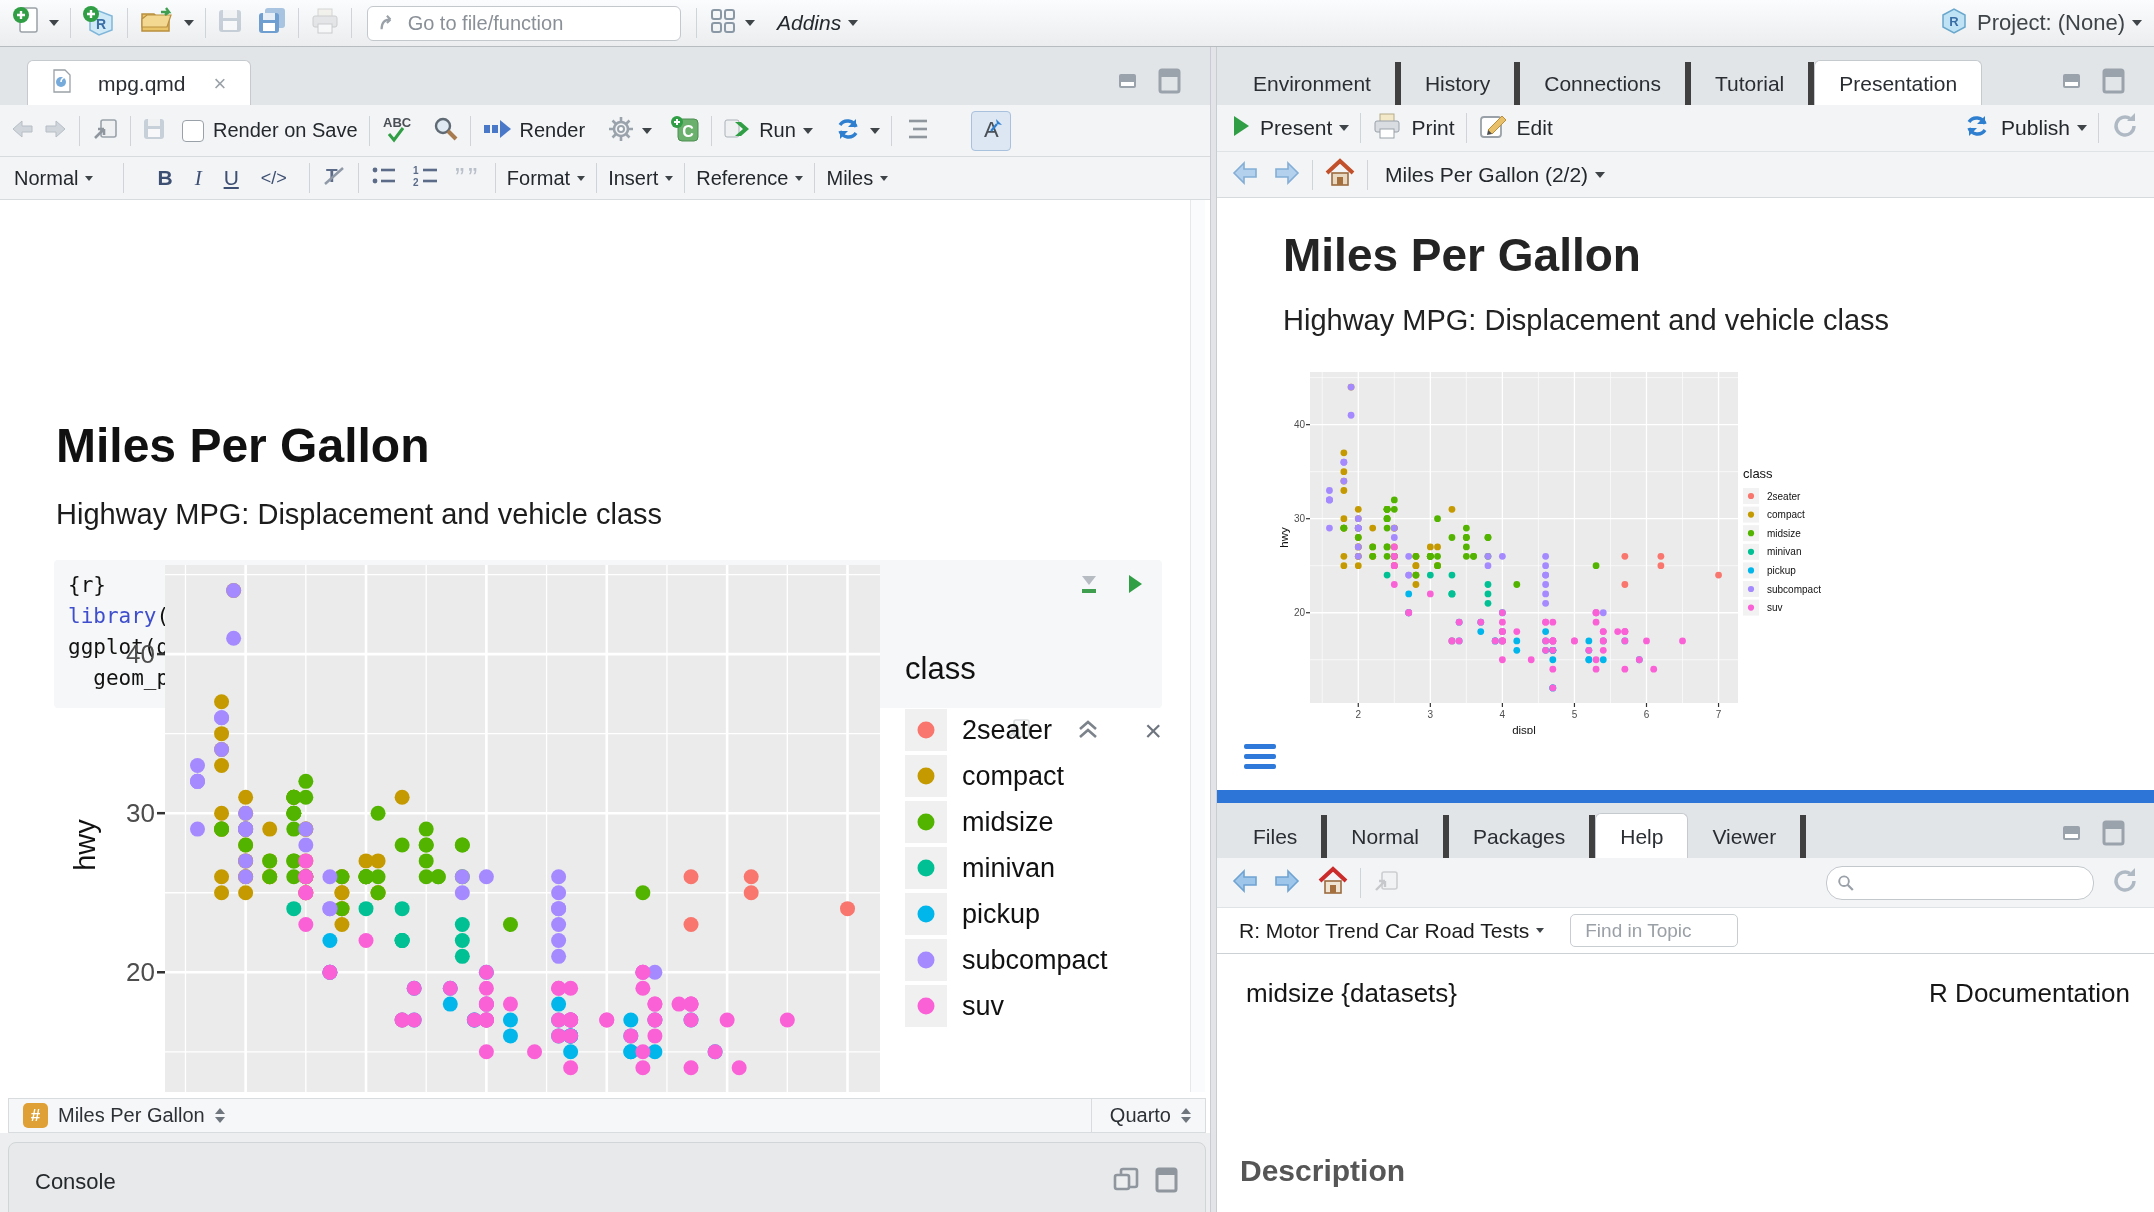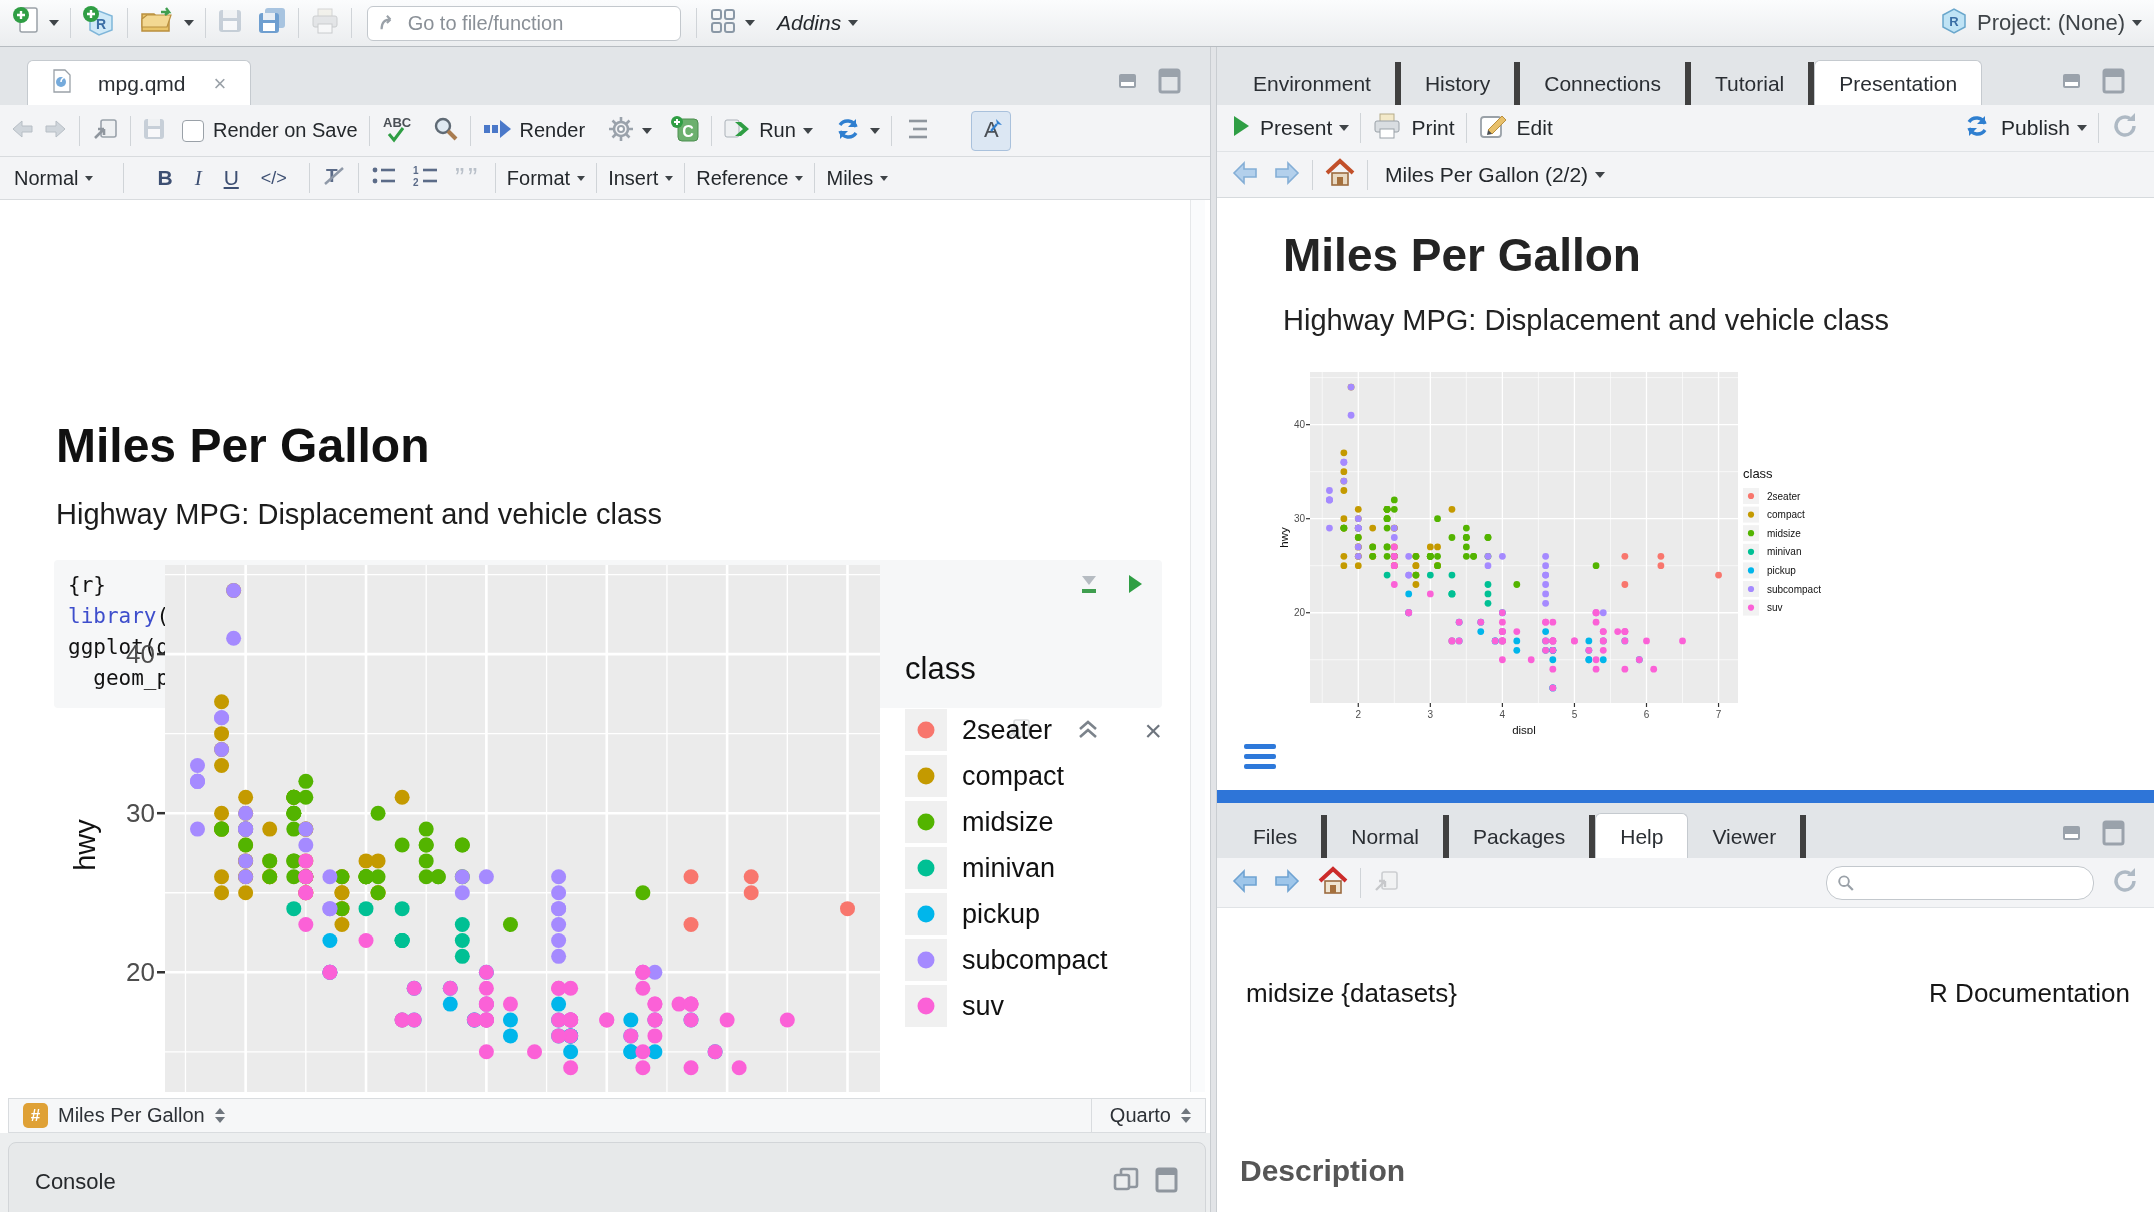--- a/index.html
+++ b/index.html
@@ -1123,20 +1123,27 @@
           <path d="M12 12 L18 18" stroke="#9aa1a8" stroke-width="2.6"></path>
         </svg>
       <input style="">
     </div>
     <span class="ico" style="margin-left:16px;"><svg width="30" height="30" viewBox="0 0 30 30">
           <path d="M24 15 a9 9 0 1 1 -4 -7.5" stroke="#aeb9c4" stroke-width="3.4" fill="none"></path>
           <path d="M25 2 v8 h-8 z" fill="#aeb9c4"></path>
         </svg></span>
   </div>
 
+  <div class="bar topicrow">
+    <span style="font-size:21px;color:#1c1c1c;">R: Motor Trend Car Road Tests</span>
+    <span class="caret sm"></span>
+    <div class="findbox">
+      <input placeholder="Find in Topic" style="">
+    </div>
+  </div>
 
   <div class="abs helpcontent">
     <div class="pkgline">
       <span>midsize {datasets}</span>
       <span>R Documentation</span>
     </div>
     <div class="helpsection">Description</div>
   </div>
 
 </div>

